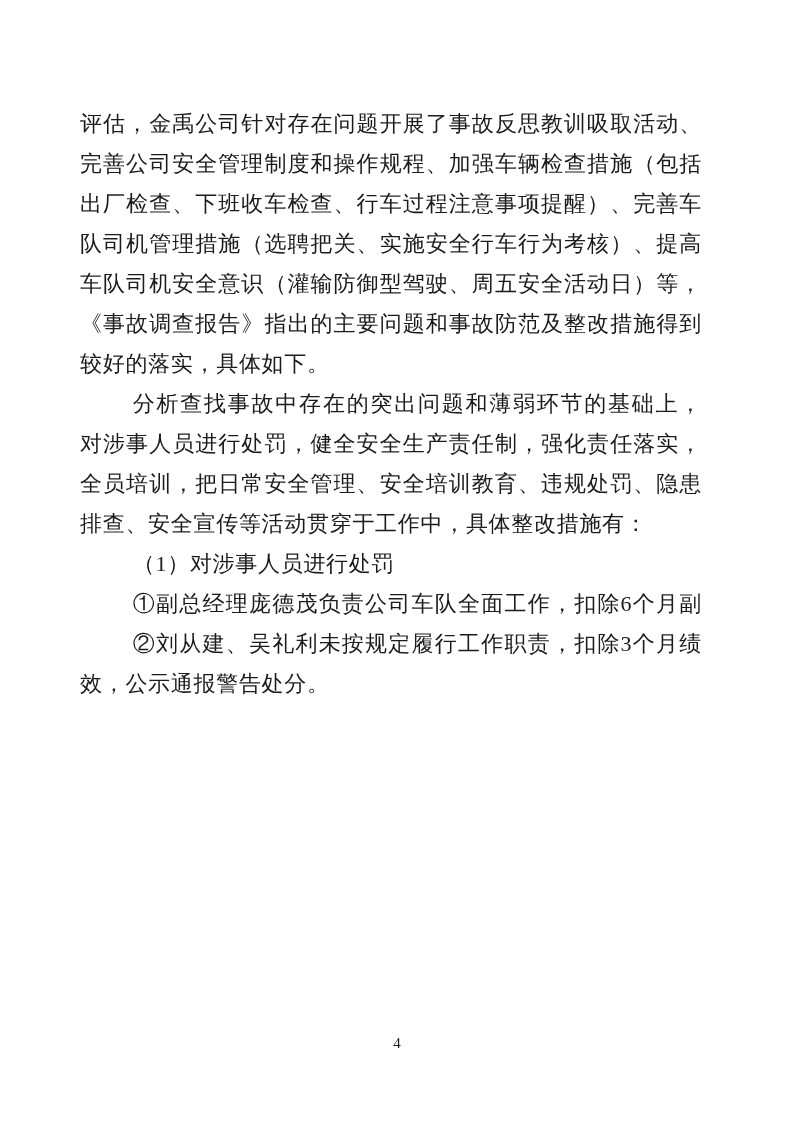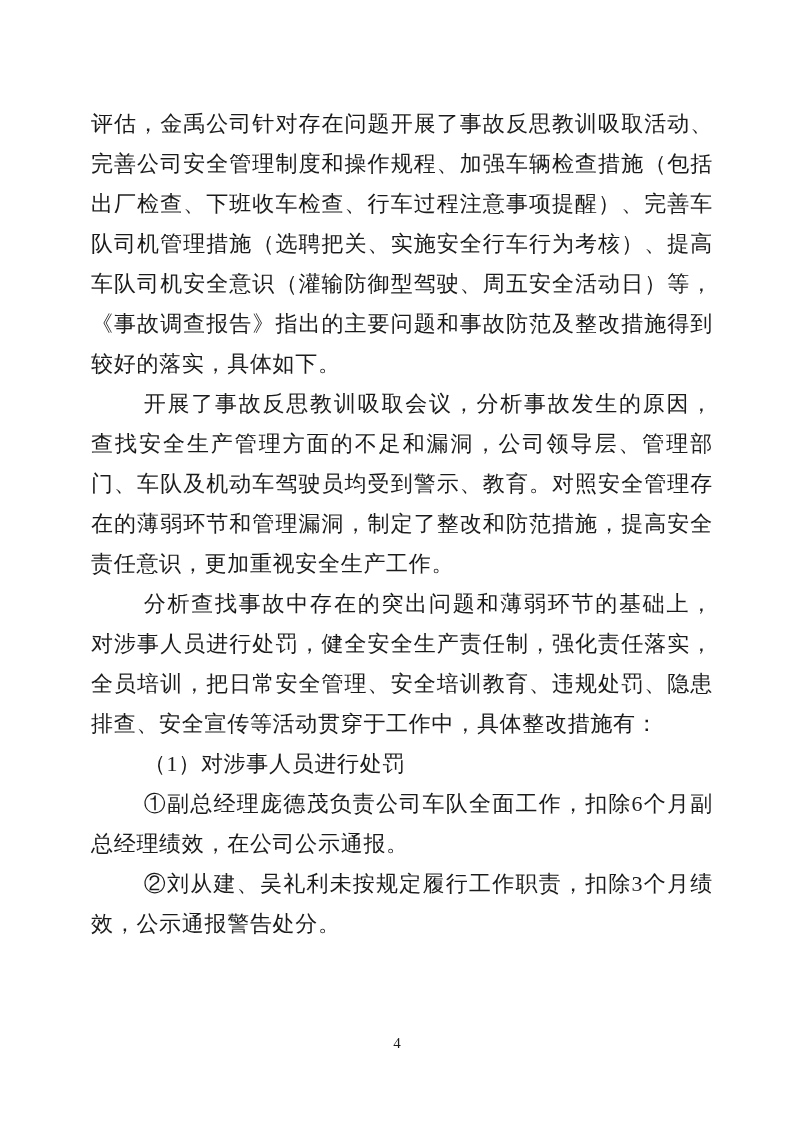--- a/index.html
+++ b/index.html
@@ -11,21 +11,21 @@
     position: relative;
     width: 794px;
     height: 1123px;
     background: #ffffff;
     overflow: hidden;
     font-family: "Liberation Serif", "DejaVu Serif", serif;
     color: #1b1b1b;
   }
   .body-text {
     position: absolute;
-    left: 91px;
+    left: 80px;
     top: 104px;
     width: 622px;
     font-size: 22px;
     line-height: 40px;
     letter-spacing: 0.7px;
   }
   .para {
     margin: 0;
     padding: 0;
   }
@@ -62,38 +62,30 @@
   <div class="para">
         <div class="line">评估，金禹公司针对存在问题开展了事故反思教训吸取活动、</div>
         <div class="line">完善公司安全管理制度和操作规程、加强车辆检查措施（包括</div>
         <div class="line">出厂检查、下班收车检查、行车过程注意事项提醒）、完善车</div>
         <div class="line">队司机管理措施（选聘把关、实施安全行车行为考核）、提高</div>
         <div class="line">车队司机安全意识（灌输防御型驾驶、周五安全活动日）等，</div>
         <div class="line">《事故调查报告》指出的主要问题和事故防范及整改措施得到</div>
         <div class="line last">较好的落实，具体如下。</div>
       </div>
       <div class="para">
-        <div class="line indent">开展了事故反思教训吸取会议，分析事故发生的原因，</div>
-        <div class="line">查找安全生产管理方面的不足和漏洞，公司领导层、管理部</div>
-        <div class="line">门、车队及机动车驾驶员均受到警示、教育。对照安全管理存</div>
-        <div class="line">在的薄弱环节和管理漏洞，制定了整改和防范措施，提高安全</div>
-        <div class="line last">责任意识，更加重视安全生产工作。</div>
-      </div>
-      <div class="para">
         <div class="line indent">分析查找事故中存在的突出问题和薄弱环节的基础上，</div>
         <div class="line">对涉事人员进行处罚，健全安全生产责任制，强化责任落实，</div>
         <div class="line">全员培训，把日常安全管理、安全培训教育、违规处罚、隐患</div>
         <div class="line last">排查、安全宣传等活动贯穿于工作中，具体整改措施有：</div>
       </div>
       <div class="para">
         <div class="line indent last">（1）对涉事人员进行处罚</div>
       </div>
       <div class="para">
         <div class="line indent">①副总经理庞德茂负责公司车队全面工作，扣除6个月副</div>
-        <div class="line last">总经理绩效，在公司公示通报。</div>
       </div>
       <div class="para">
         <div class="line indent">②刘从建、吴礼利未按规定履行工作职责，扣除3个月绩</div>
         <div class="line last">效，公示通报警告处分。</div>
       </div>
     </div>
   <div class="footer">4</div>
 </div>
 
 </body></html>

